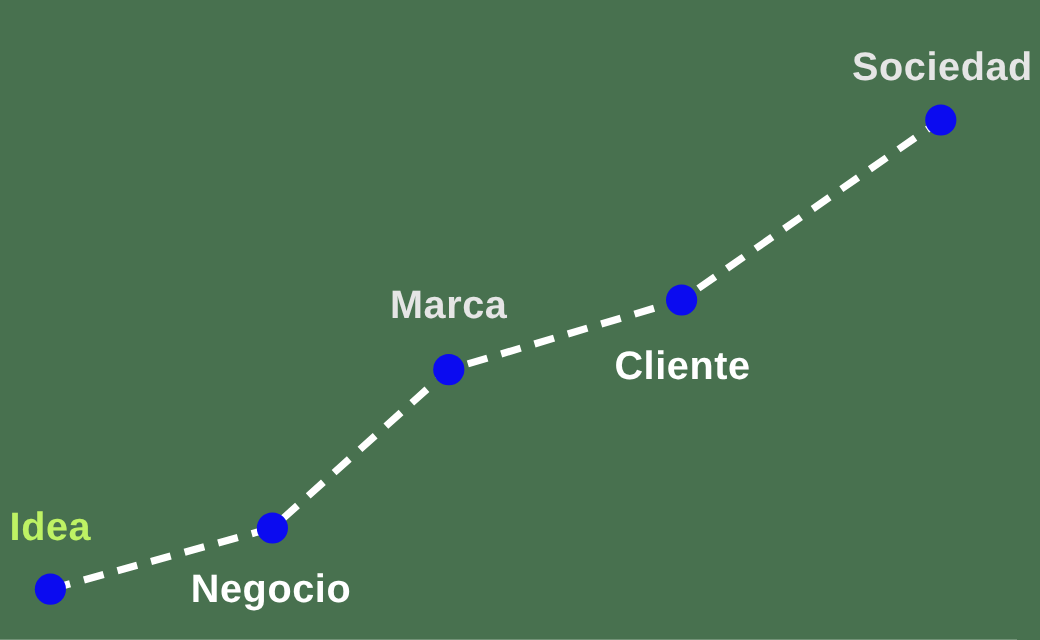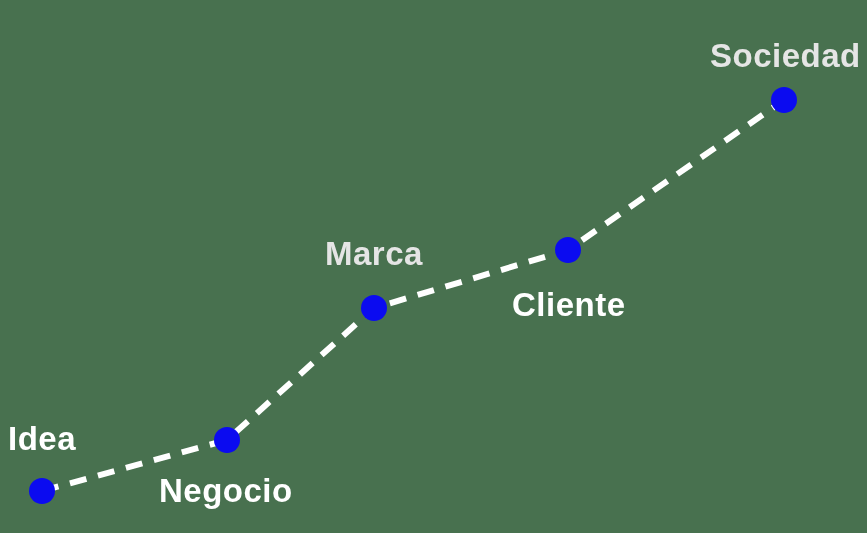--- a/index.html
+++ b/index.html
@@ -35,19 +35,19 @@
     <polyline id="journey-line" fill="none" points="42,491 227,440 374,308 568,250 784,100" stroke="#ffffff" stroke-width="6" stroke-dasharray="17 12"></polyline>
     <g id="journey-dots">
         <circle cx="42" cy="491" r="13" fill="#0b0bf0"></circle>
         <circle cx="227" cy="440" r="13" fill="#0b0bf0"></circle>
         <circle cx="374" cy="308" r="13" fill="#0b0bf0"></circle>
         <circle cx="568" cy="250" r="13" fill="#0b0bf0"></circle>
         <circle cx="784" cy="100" r="13" fill="#0b0bf0"></circle>
       </g>
   </svg>
   <div id="labels">
-      <div class="node-label" style="left: 8px; top: 422px; color: #ffffff; text-align: right;">Idea</div>
+      <div class="node-label" style="left: 8px; top: 422px; color: #bef264; text-align: right;">Idea</div>
       <div class="node-label" style="left: 159px; top: 474px; color: rgb(255, 255, 255);">Negocio</div>
       <div class="node-label" style="left: 325px; top: 237px; color: #e5e5e5;">Marca</div>
       <div class="node-label" style="left: 512px; top: 288px; color: rgb(255, 255, 255);">Cliente</div>
       <div class="node-label" style="left: 710px; top: 39px; color: #e5e5e5;">Sociedad</div>
     </div>
 </div>
 
 </body></html>

